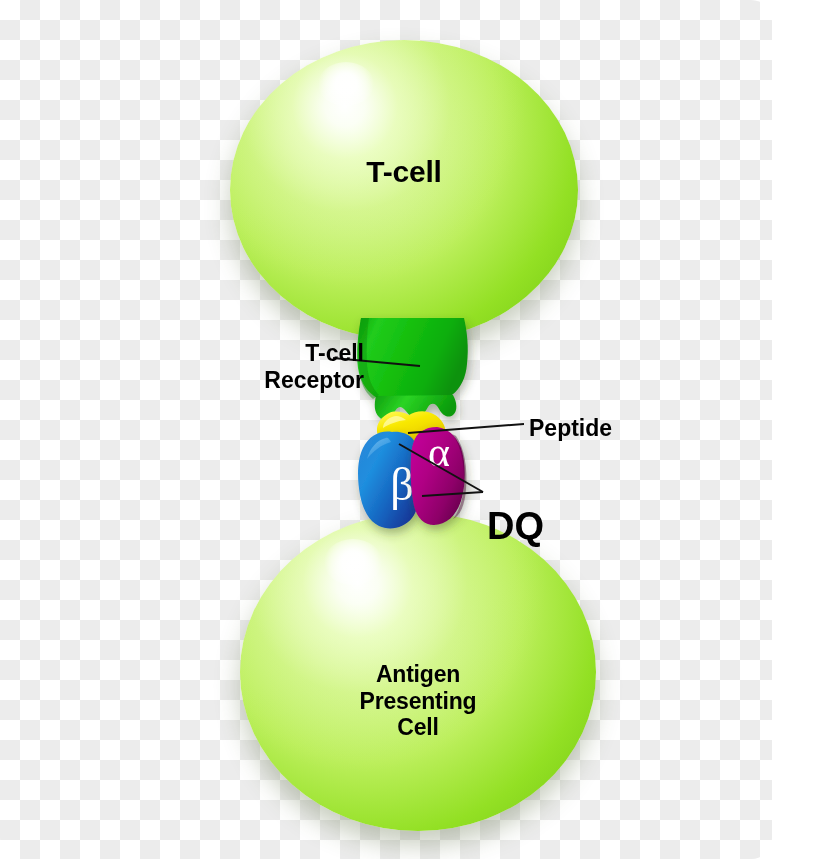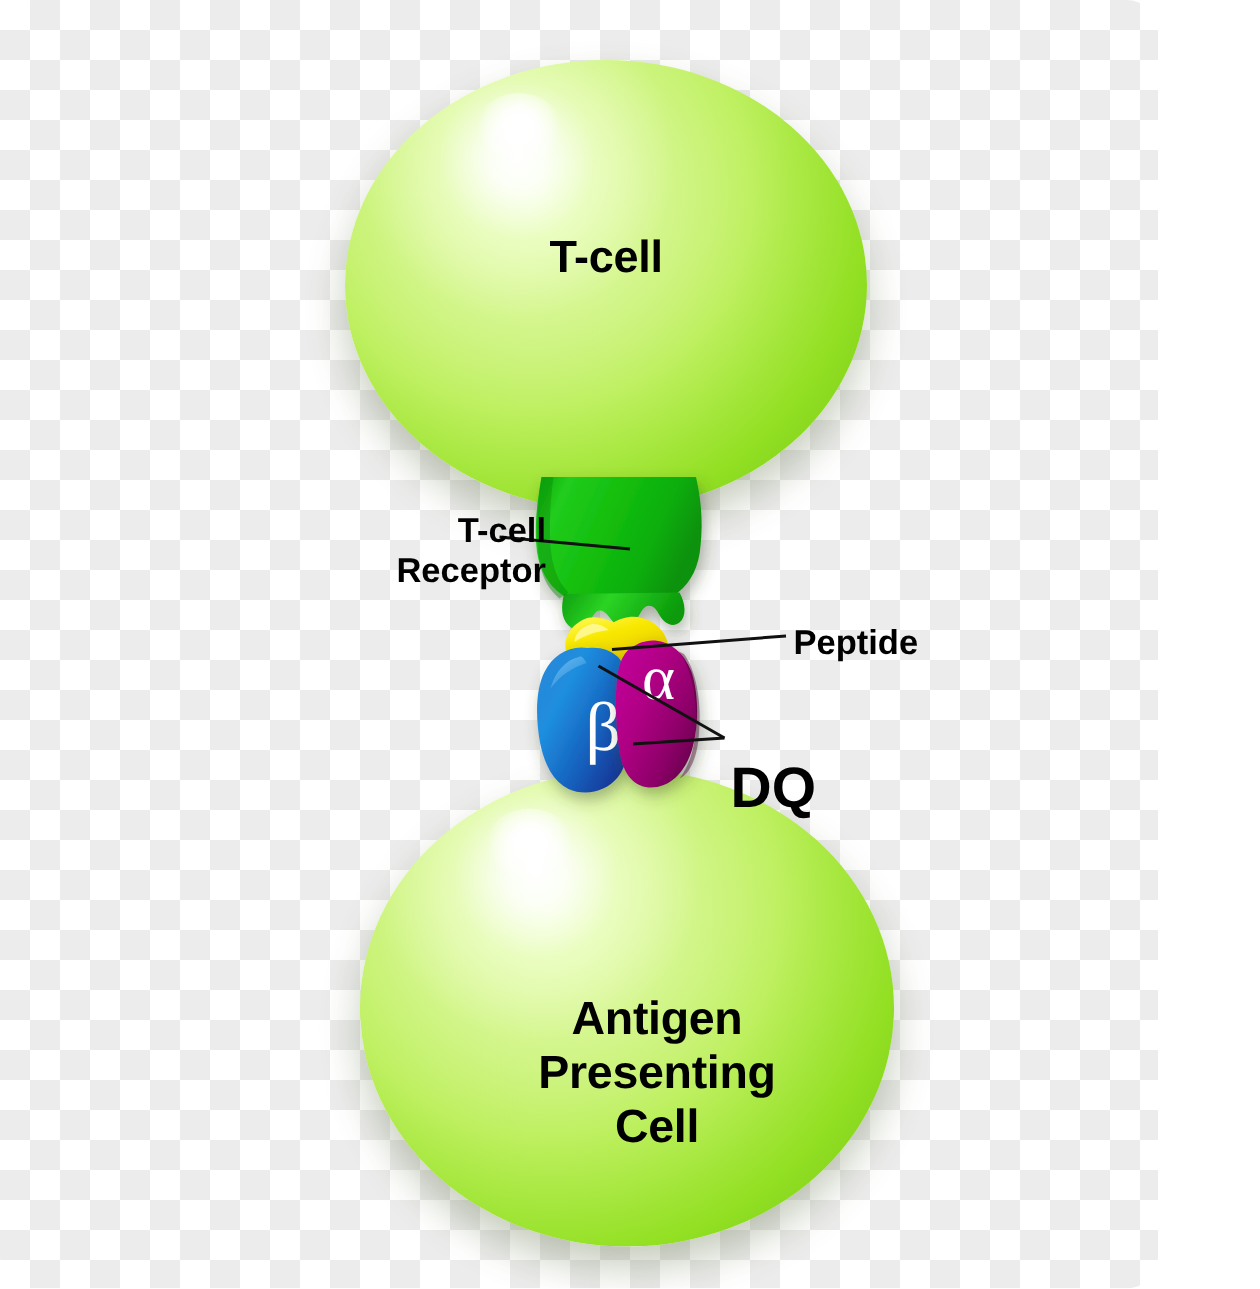--- a/index.html
+++ b/index.html
@@ -56,21 +56,21 @@
     width: 100%;
     text-align: center;
     color: #000000;
     font-weight: bold;
     line-height: 1.16;
     letter-spacing: -0.2px;
     white-space: pre-line;
     pointer-events: none;
   }
   #tcell-label { top: 115px; font-size: 30px; }
-  #apc-label   { top: 148px; font-size: 31px; padding-left: 20px; }
+  #apc-label   { top: 148px; font-size: 23px; }
 
   
   #complex {
     position: absolute;
     left: 0; top: 0;
     width: 840px; height: 859px;
     overflow: visible;
   }
 
   

